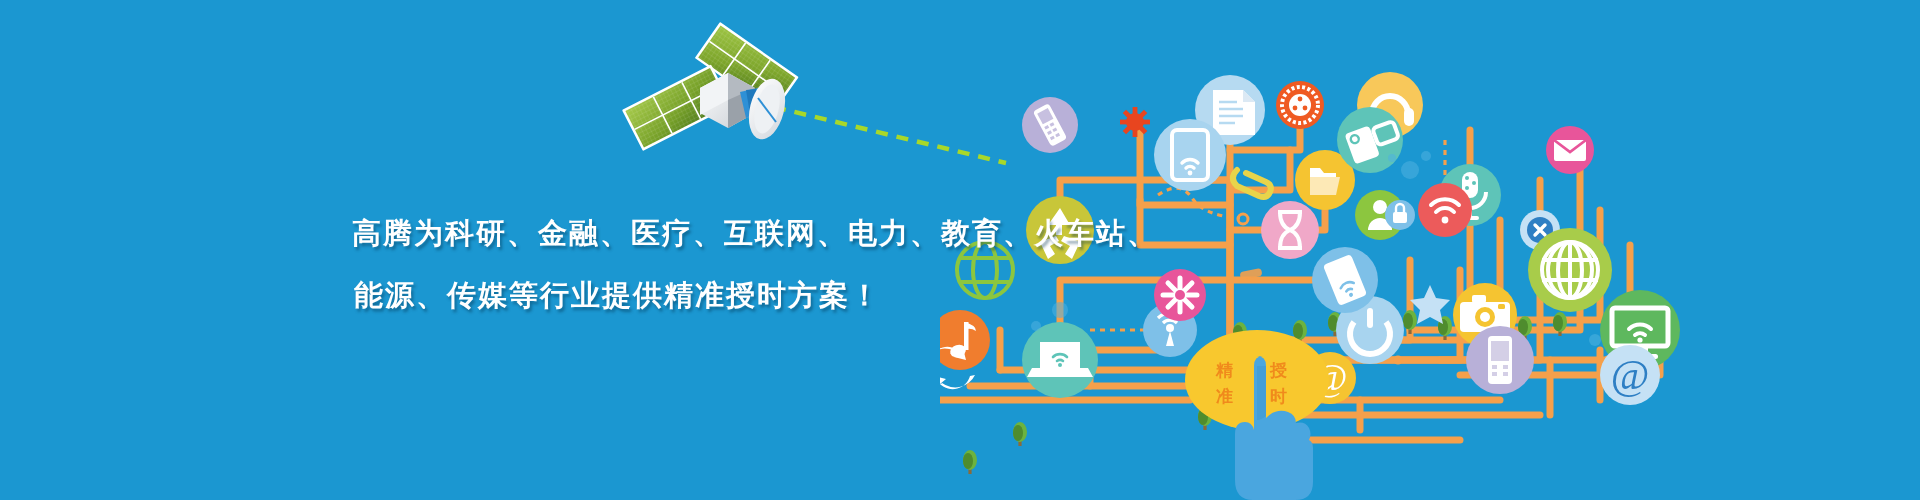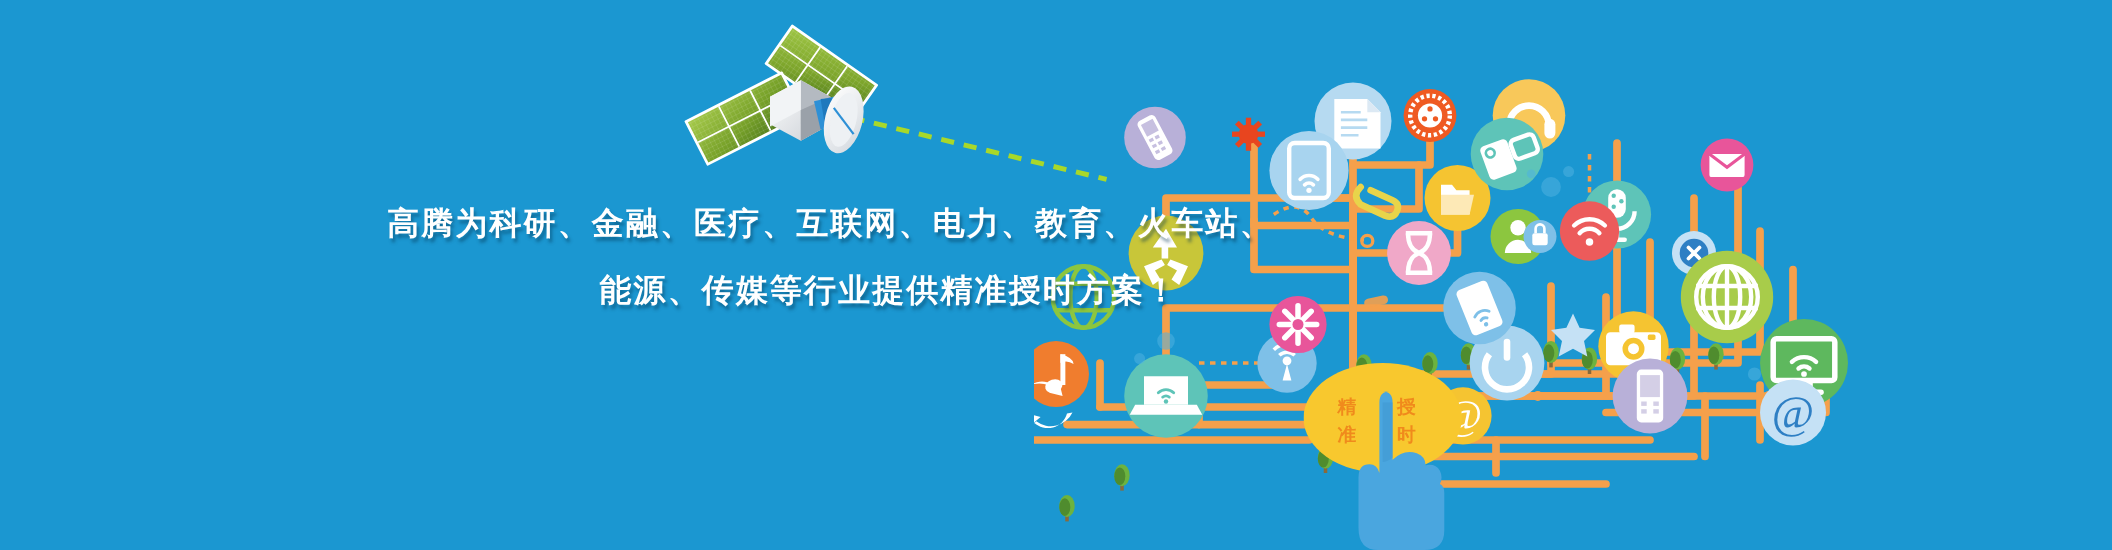--- a/index.html
+++ b/index.html
@@ -7,34 +7,34 @@
   body{
     width:1920px;height:500px;overflow:hidden;
     font-family:"Liberation Sans","DejaVu Sans",sans-serif;
   }
   #banner{
     position:relative;width:1920px;height:500px;overflow:hidden;
     background:#1b97d1;
   }
   
   #headline{
-    position:absolute;left:352px;top:172px;width:720px;
-    z-index:40;pointer-events:none;text-align:right;
+    position:absolute;left:352px;top:202px;width:720px;
+    z-index:40;pointer-events:none;
   }
   #headline .ln{
     color:#ffffff;
     font-size:29px;
     font-weight:bold;
     letter-spacing:2px;
     line-height:62px;
     white-space:nowrap;
     text-shadow:2px 3px 3px rgba(0,50,80,.45);
     font-family:"DejaVu Sans","Liberation Sans",sans-serif;
   }
-  #headline .ln2{padding-left:2px;font-family:Liberation Serif, serif;}
+  #headline .ln2{padding-left:2px;}
   
   #satellite{position:absolute;left:600px;top:10px;width:230px;height:180px;z-index:30;}
   
   #beam{position:absolute;left:770px;top:85px;width:240px;height:90px;z-index:25;}
   
   #tree{position:absolute;left:940px;top:30px;width:800px;height:470px;z-index:20;}
   
   #hub-label{
     position:absolute;left:1212px;top:352px;width:90px;height:78px;z-index:34;
     pointer-events:none;

